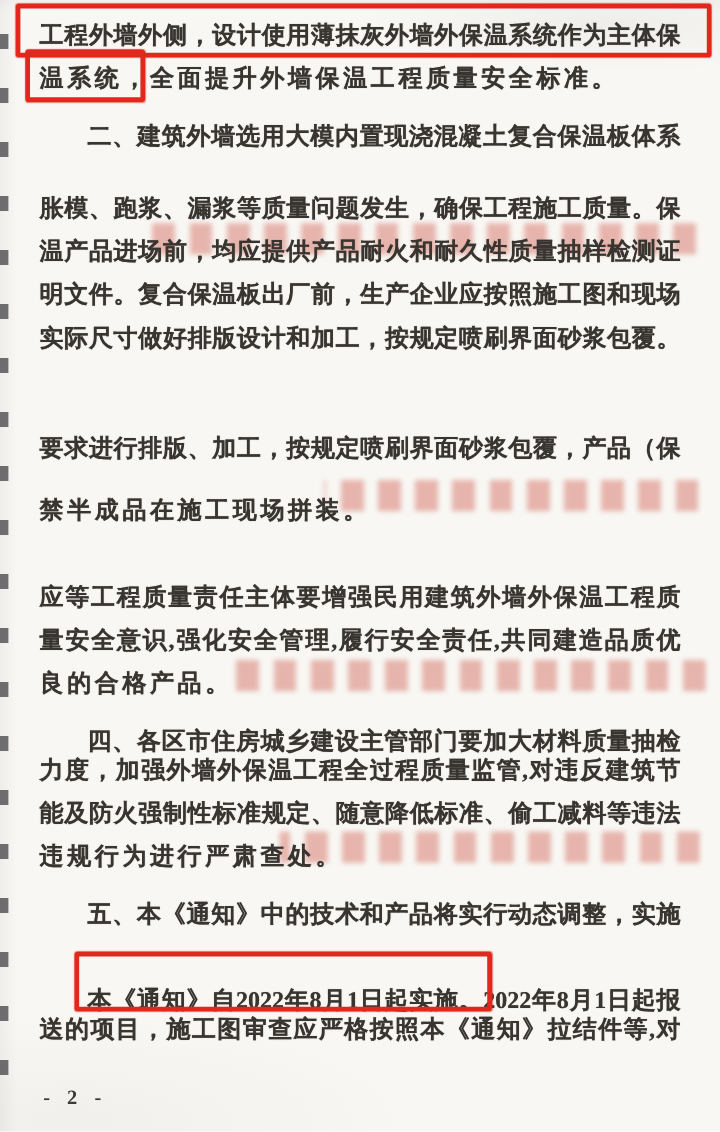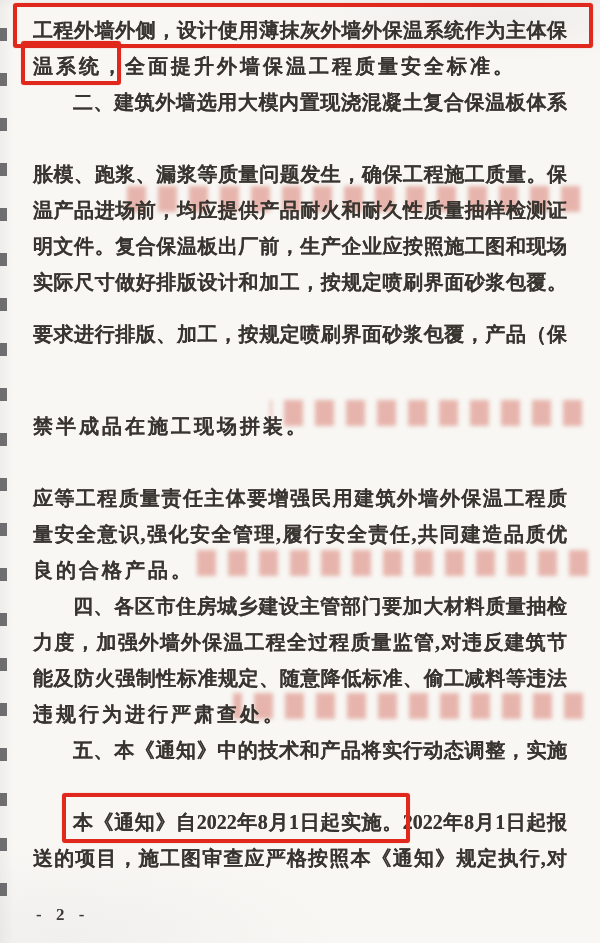--- a/index.html
+++ b/index.html
@@ -18,21 +18,21 @@
       linear-gradient(180deg, rgba(120,120,125,0.05) 0px, rgba(120,120,125,0) 10px);
   }
   
   .line{
     position:absolute;left:33px;width:534px;height:36px;line-height:36px;
     font-size:20px;font-weight:600;color:#383430;
     text-shadow:0 0 .6px rgba(56,52,48,.75);
     white-space:nowrap;
   }
   .just{white-space:normal;text-align:justify;text-align-last:justify;}
-  .ind{padding-left:40px;width:494px;}
+  .ind{padding-left:40px;width:494px;margin-top:12px;}
   .short{letter-spacing:3px;}
   
   .hbox{
     position:absolute;border:4px solid #e0281c;border-radius:3px;
     box-shadow:0 0 1px rgba(224,40,28,.6);pointer-events:none;background:transparent;
   }
   
   .ghost{
     position:absolute;height:26px;opacity:.42;filter:blur(2px);
     background:repeating-linear-gradient(90deg,#cf5a4a 0 19px,rgba(207,90,74,0) 19px 31px);
@@ -61,32 +61,32 @@
   <div class="ghost" style="left:193px;top:550px;width:395px;"></div>
   <div class="ghost" style="left:233px;top:693px;width:350px;"></div>
 
   <div class="line just" style="top:12px">工程外墙外侧，设计使用薄抹灰外墙外保温系统作为主体保</div>
   <div class="line short" style="top:48px">温系统，全面提升外墙保温工程质量安全标准。</div>
   <div class="line just ind" style="top:84px">二、建筑外墙选用大模内置现浇混凝土复合保温板体系</div>
   <div class="line just" style="top:192px">温产品进场前，均应提供产品耐火和耐久性质量抽样检测证</div>
   <div class="line just" style="top:156px">胀模、跑浆、漏浆等质量问题发生，确保工程施工质量。保</div>
   <div class="line just" style="top:228px">明文件。复合保温板出厂前，生产企业应按照施工图和现场</div>
   <div class="line just" style="top:264px">实际尺寸做好排版设计和加工，按规定喷刷界面砂浆包覆。</div>
-  <div class="line just" style="top:316px">要求进行排版、加工，按规定喷刷界面砂浆包覆，产品（保</div>
+  <div class="line just" style="top:356px">要求进行排版、加工，按规定喷刷界面砂浆包覆，产品（保</div>
   <div class="line short" style="top:408px">禁半成品在施工现场拼装。</div>
   <div class="line just" style="top:480px">应等工程质量责任主体要增强民用建筑外墙外保温工程质</div>
   <div class="line just" style="top:516px">量安全意识,强化安全管理,履行安全责任,共同建造品质优</div>
   <div class="line short" style="top:552px">良的合格产品。</div>
   <div class="line just ind" style="top:588px">四、各区市住房城乡建设主管部门要加大材料质量抽检</div>
   <div class="line just" style="top:624px">力度，加强外墙外保温工程全过程质量监管,对违反建筑节</div>
   <div class="line just" style="top:660px">能及防火强制性标准规定、随意降低标准、偷工减料等违法</div>
   <div class="line short" style="top:696px">违规行为进行严肃查处。</div>
   <div class="line just ind" style="top:732px">五、本《通知》中的技术和产品将实行动态调整，实施</div>
   <div class="line just ind" style="top:804px">本《通知》自2022年8月1日起实施。2022年8月1日起报</div>
-  <div class="line just" style="top:840px">送的项目，施工图审查应严格按照本《通知》规定执行,对</div>
+  <div class="line just" style="top:840px">送的项目，施工图审查应严格按照本《通知》拉结件等,对</div>
 
   <div class="hbox" style="left:13px;top:3px;width:572px;height:37px;"></div>
   <div class="hbox" style="left:21px;top:41px;width:92px;height:36px;"></div>
   <div class="hbox" style="left:62px;top:793px;width:340px;height:42px;"></div>
 
   <div class="pagenum">- 2 -</div>
 
 </div>
 
 </body></html>

